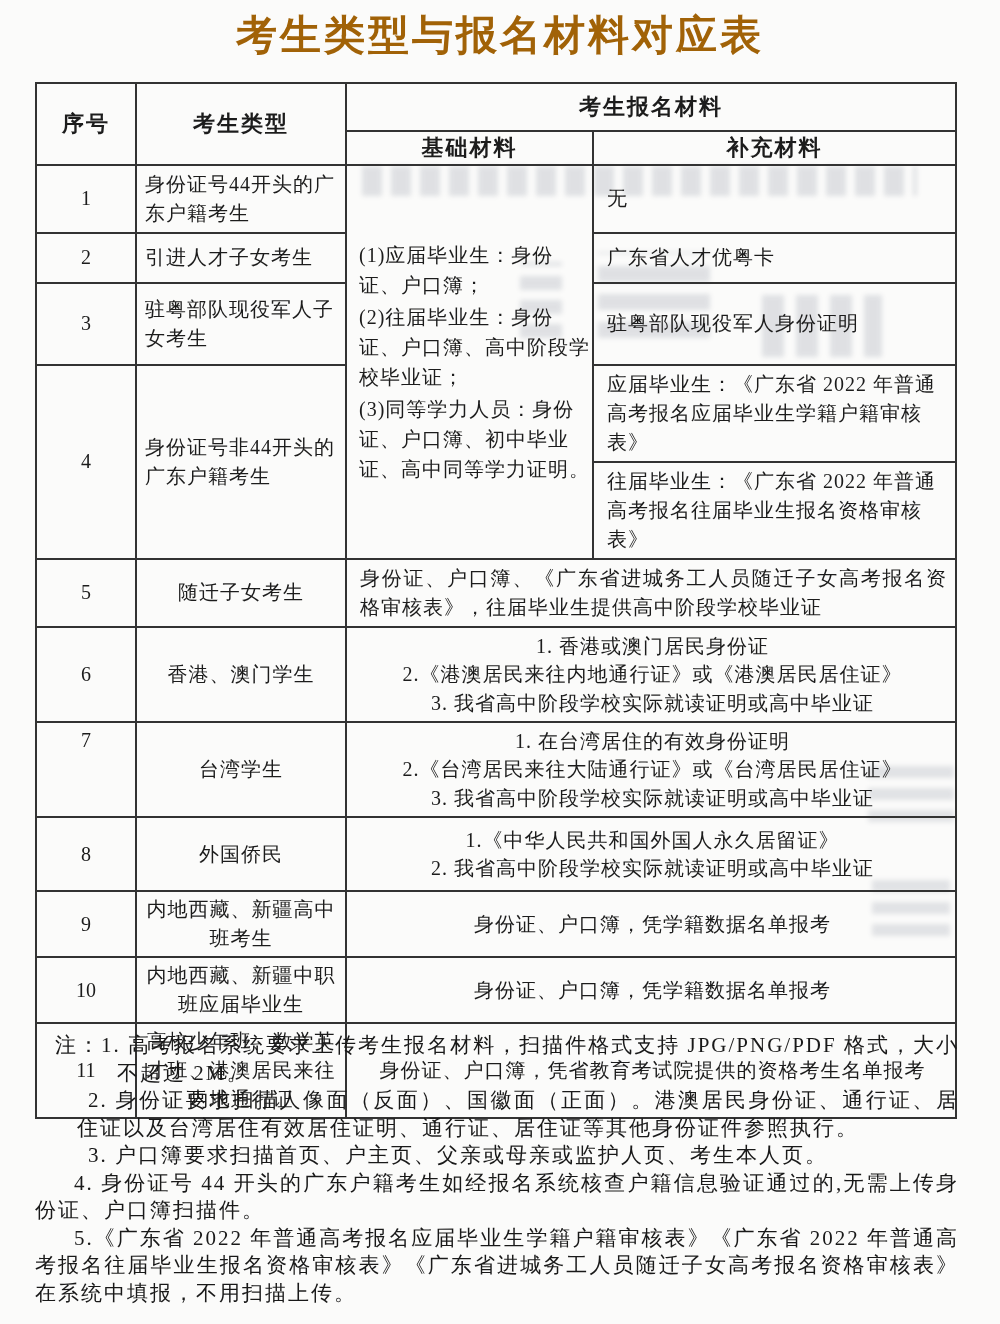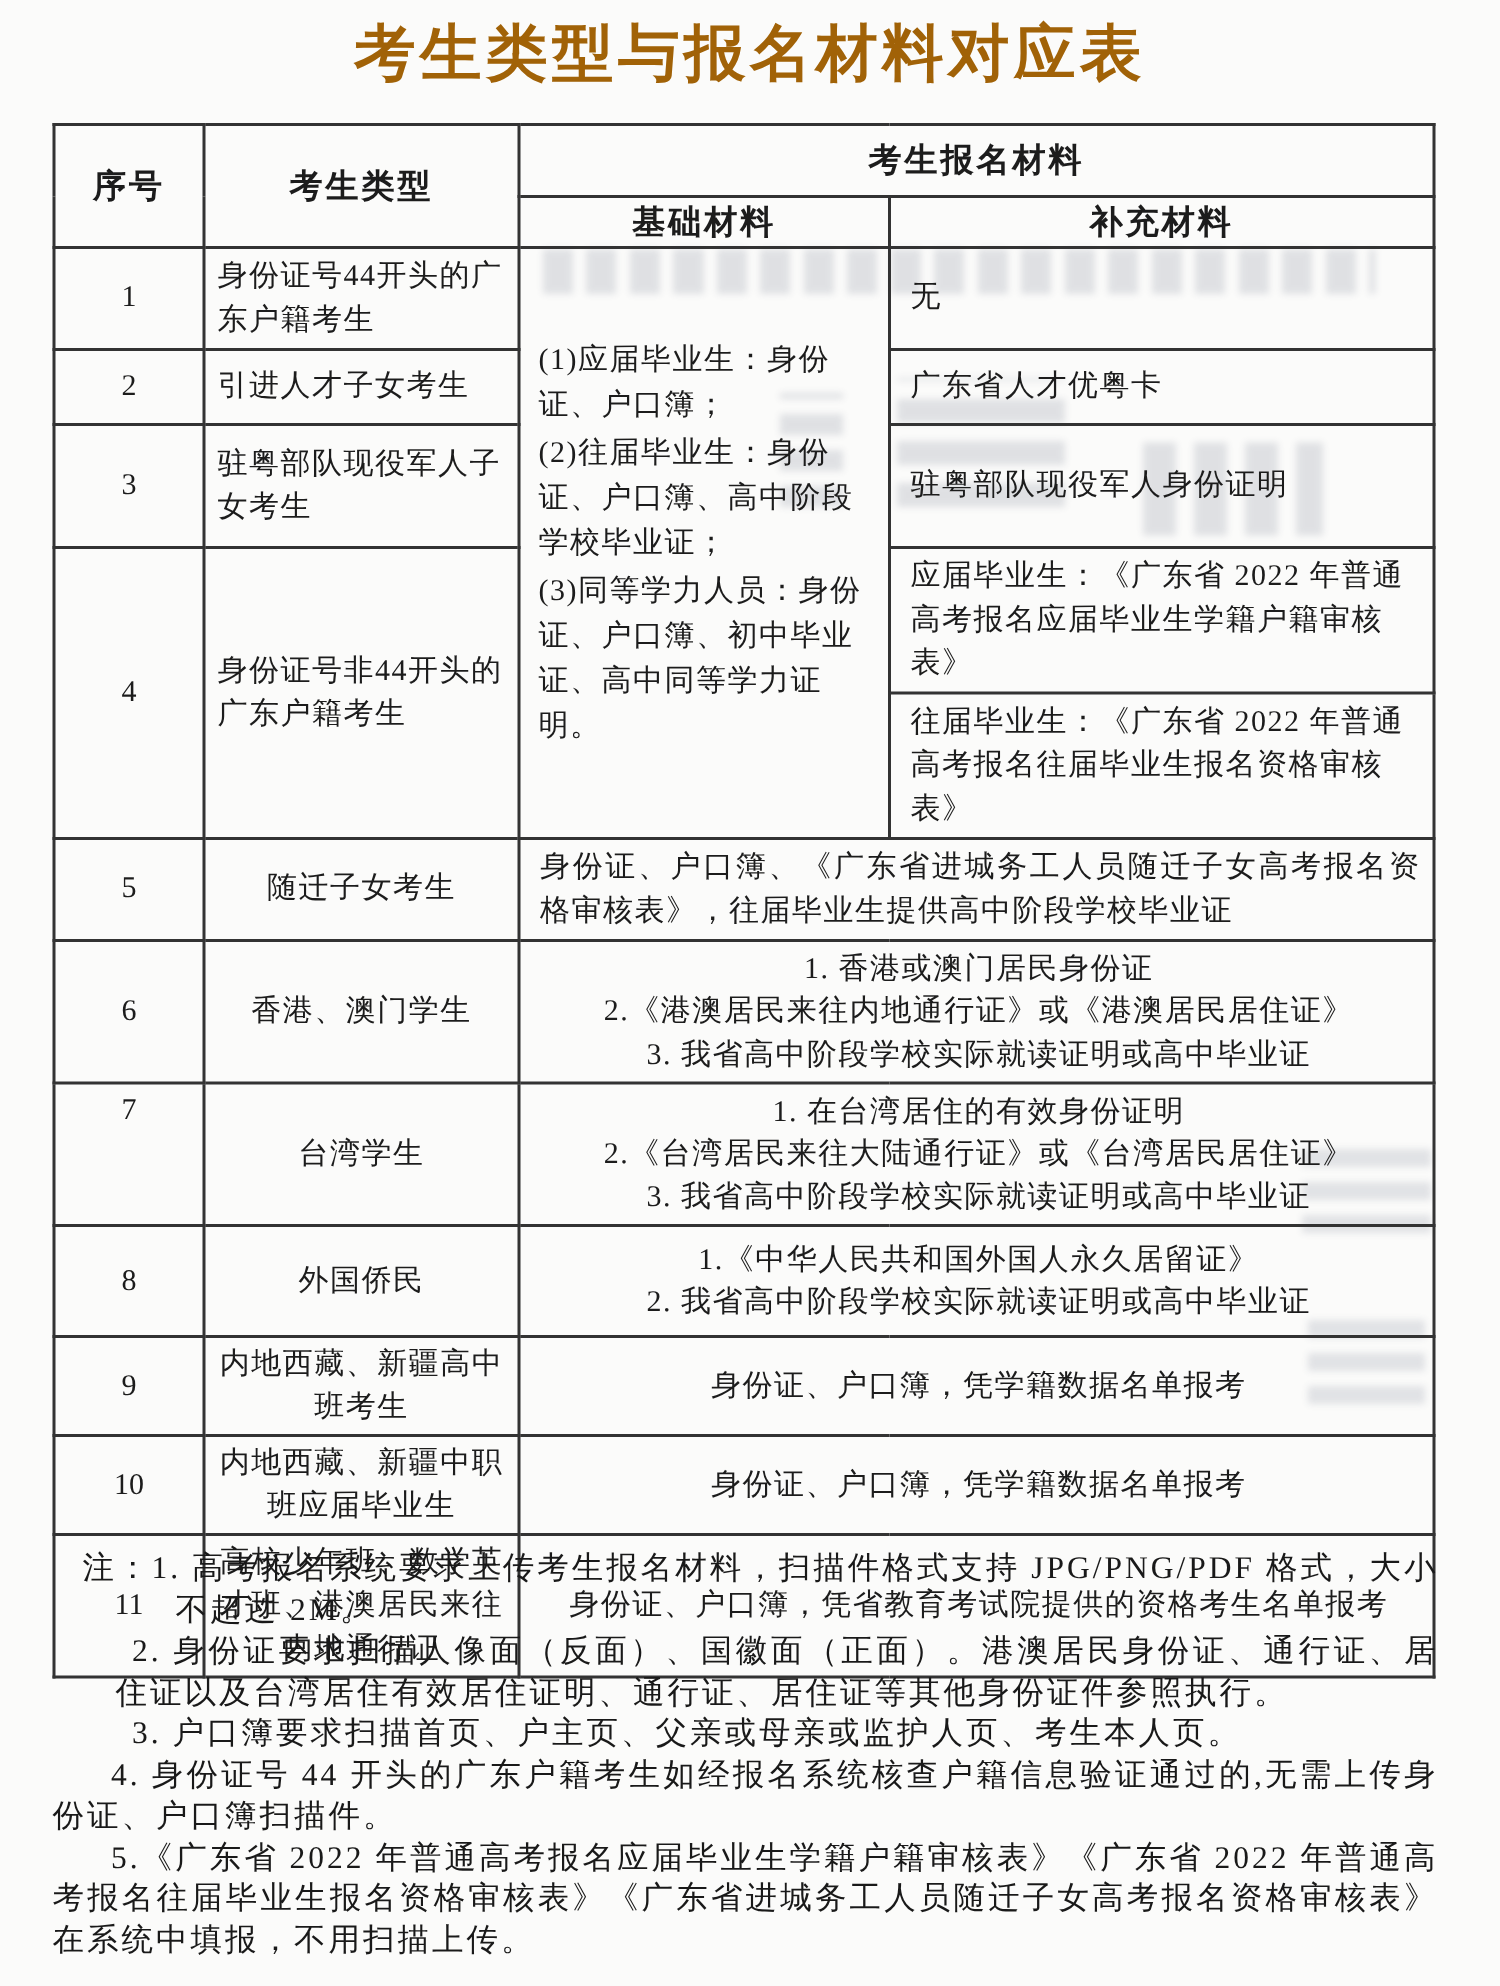--- a/index.html
+++ b/index.html
@@ -33,21 +33,21 @@
     vertical-align: middle;
     letter-spacing: 1px;
   }
   .doc-table th { font-weight: bold; text-align: center; font-size: 22px; letter-spacing: 2px; }
   td.no-cell { text-align: center; font-family: "Liberation Serif", serif; letter-spacing: 0; }
   td.vtop { vertical-align: top; padding-top: 3px; }
   td.type-cell { padding: 3px 8px; text-align: center; }
   td.type-left { text-align: left; }
   td.mat-cell { padding: 4px 10px 4px 13px; text-align: center; }
   td.mat-cell.just { text-align: justify; padding-right: 8px; }
-  td.basic-cell { padding: 6px 15px 6px 12px; text-align: left; vertical-align: middle; }
+  td.basic-cell { padding: 6px 0 6px 12px; text-align: left; vertical-align: middle; }
   td.basic-cell div { margin: 2px 0; line-height: 1.5; }
   td.sup-cell { padding: 4px 8px 4px 13px; text-align: left; }
   .mline { line-height: 1.42; }
 
   
   .rh-h1 { height: 48px; } .rh-h2 { height: 31px; }
   .rh-1 { height: 68px; } .rh-2 { height: 50px; } .rh-3 { height: 82px; }
   .rh-4a { height: 58px; } .rh-4b { height: 78px; }
   .rh-5 { height: 66px; } .rh-6 { height: 86px; } .rh-7 { height: 90px; }
   .rh-8 { height: 74px; } .rh-9 { height: 58px; } .rh-10 { height: 56px; padding-left: 48px; }

